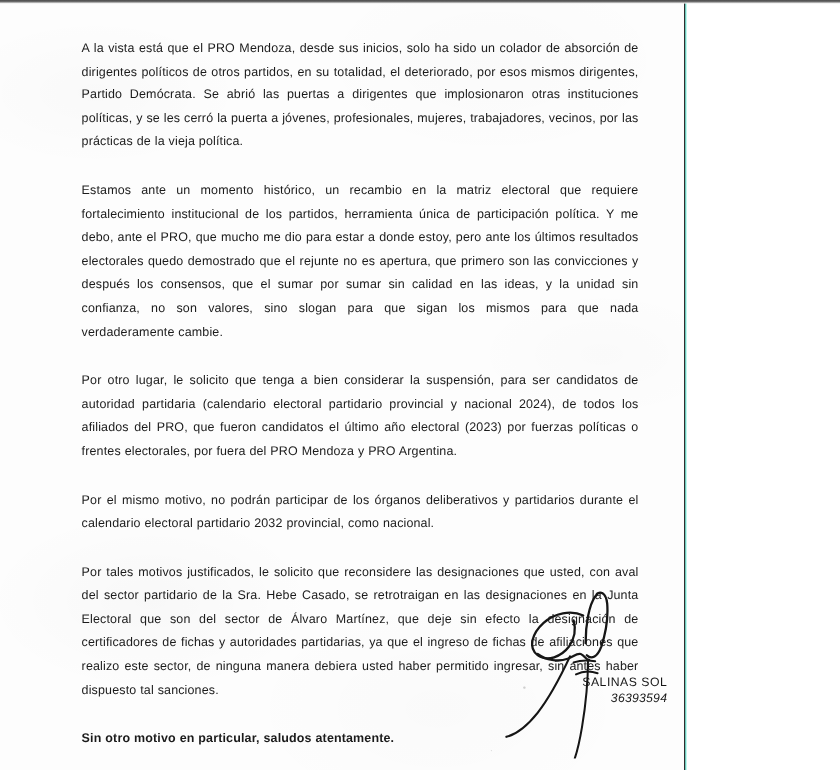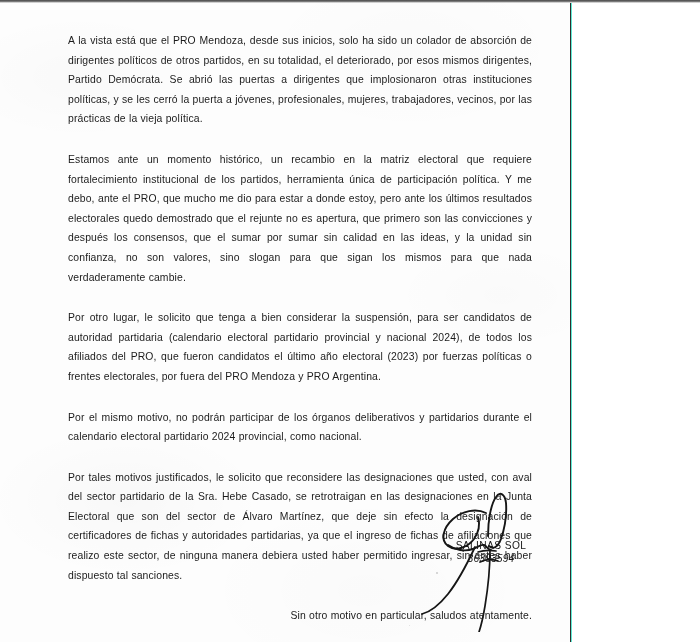--- a/index.html
+++ b/index.html
@@ -82,21 +82,22 @@
   .letter-paragraph {
     margin: 0 0 21px 0;
     font-size: 10.4px;
     line-height: 19.6px;
     color: #1b1b1b;
     text-align: justify;
     letter-spacing: 0.012em;
     word-spacing: 0.02em;
   }
   .letter-paragraph.no-justify {
-    text-align: right;
+    text-align: left;
+    font-weight: bold;
   }
   .letter-paragraph.closing {
     margin-top: 8px;
     margin-bottom: 0;
   }
 
   
   #signature-block {
     position: absolute;
     left: 418px;
@@ -108,23 +109,23 @@
   #signature-mark {
     position: absolute;
     left: 0;
     top: 0;
     width: 150px;
     height: 140px;
   }
   #signature-name-group {
     position: absolute;
     left: 8px;
-    top: 48px;
+    top: 72px;
     width: 130px;
-    text-align: center;
+    text-align: right;
     z-index: 5;
   }
   #signature-name-group .sig-name {
     font-size: 10.2px;
     line-height: 12px;
     color: #171717;
     letter-spacing: 0.04em;
     white-space: nowrap;
   }
   #signature-name-group .sig-id {
@@ -160,21 +161,21 @@
   <span class="scan-speck" style="left:409px; top:625px; width:1.4px; height:1.4px; opacity:.30;"></span>
 
   <div id="letter-body">
 
     <p class="letter-paragraph">A la vista está que el PRO Mendoza, desde sus inicios, solo ha sido un colador de absorción de dirigentes políticos de otros partidos, en su totalidad, el deteriorado, por esos mismos dirigentes, Partido Demócrata. Se abrió las puertas a dirigentes que implosionaron otras instituciones políticas, y se les cerró la puerta a jóvenes, profesionales, mujeres, trabajadores, vecinos, por las prácticas de la vieja política.</p>
 
     <p class="letter-paragraph">Estamos ante un momento histórico, un recambio en la matriz electoral que requiere fortalecimiento institucional de los partidos, herramienta única de participación política. Y me debo, ante el PRO, que mucho me dio para estar a donde estoy, pero ante los últimos resultados electorales quedo demostrado que el rejunte no es apertura, que primero son las convicciones y después los consensos, que el sumar por sumar sin calidad en las ideas, y la unidad sin confianza, no son valores, sino slogan para que sigan los mismos para que nada verdaderamente cambie.</p>
 
     <p class="letter-paragraph">Por otro lugar, le solicito que tenga a bien considerar la suspensión, para ser candidatos de autoridad partidaria (calendario electoral partidario provincial y nacional 2024), de todos los afiliados del PRO, que fueron candidatos el último año electoral (2023) por fuerzas políticas o frentes electorales, por fuera del PRO Mendoza y PRO Argentina.</p>
 
-    <p class="letter-paragraph">Por el mismo motivo, no podrán participar de los órganos deliberativos y partidarios durante el calendario electoral partidario 2024 provincial, como nacional.</p>
+    <p class="letter-paragraph">Por el mismo motivo, no podrán participar de los órganos deliberativos y partidarios durante el calendario electoral partidario 2032 provincial, como nacional.</p>
 
     <p class="letter-paragraph">Por tales motivos justificados, le solicito que reconsidere las designaciones que usted, con aval del sector partidario de la Sra. Hebe Casado, se retrotraigan en las designaciones en la Junta Electoral que son del sector de Álvaro Martínez, que deje sin efecto la designación de certificadores de fichas y autoridades partidarias, ya que el ingreso de fichas de afiliaciones que realizo este sector, de ninguna manera debiera usted haber permitido ingresar, sin antes haber dispuesto tal sanciones.</p>
 
     <p class="letter-paragraph no-justify closing">Sin otro motivo en particular, saludos atentamente.</p>
 
   </div>
 
   <div id="signature-block">
 
     <svg id="signature-mark" viewBox="0 0 150 140">

